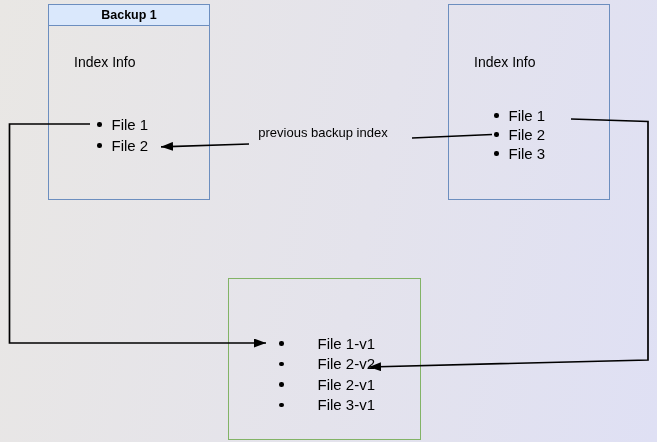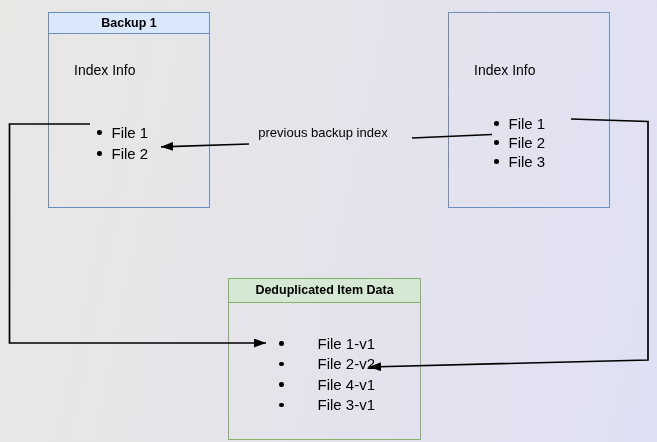--- a/index.html
+++ b/index.html
@@ -2,21 +2,21 @@
 <html><head>
 <meta charset="utf-8">
 <style>
   html,body { margin:0; padding:0; }
   .canvas {
     position:relative; width:657px; height:442px; overflow:hidden;
     background: linear-gradient(102deg, #e9e7e4 0%, #e4e3ec 55%, #dfe0f4 100%);
     font-family:"Liberation Sans","DejaVu Sans",sans-serif; color:#000;
   }
   .node { position:absolute; border:1.4px solid; background:transparent; box-sizing:border-box; }
-  .node.blue  { border-color:#6c8ebf;margin-top:8px; }
+  .node.blue  { border-color:#6c8ebf; }
   .node.green { border-color:#82b366; }
   .node-header {
     text-align:center; font-weight:bold; font-size:12.5px;
     border-bottom:1.4px solid;
   }
   .blue  .node-header { height:20px; line-height:20px; background:#dae8fc; border-color:#6c8ebf; }
   .green .node-header { height:23px; line-height:23px; background:#d5e8d4; border-color:#82b366; }
   #backup1 { left:48px;  top:4px;   width:162px; height:196px; }
   #backup2 { left:448px; top:4px;   width:162px; height:196px; }
   #dedup   { left:228px; top:278px; width:193px; height:162px; }
@@ -69,33 +69,32 @@
         <span>File 2</span>
       </div>
       <div class="item">
         <span class="dot"></span>
         <span>File 3</span>
       </div>
     </div>
   </div>
 
   <div id="dedup" class="node green">
-    <div class="node-header">Deduplicated Item Data</div>
     <div id="dd-list" class="list">
       <div class="item">
         <span class="dot"></span>
         <span>File 1-v1</span>
       </div>
       <div class="item">
         <span class="dot"></span>
         <span>File 2-v2</span>
       </div>
       <div class="item">
         <span class="dot"></span>
-        <span>File 4-v1</span>
+        <span>File 2-v1</span>
       </div>
       <div class="item">
         <span class="dot"></span>
         <span>File 3-v1</span>
       </div>
     </div>
   </div>
 
   <svg class="edges" viewBox="0 0 657 442">
     <defs>

